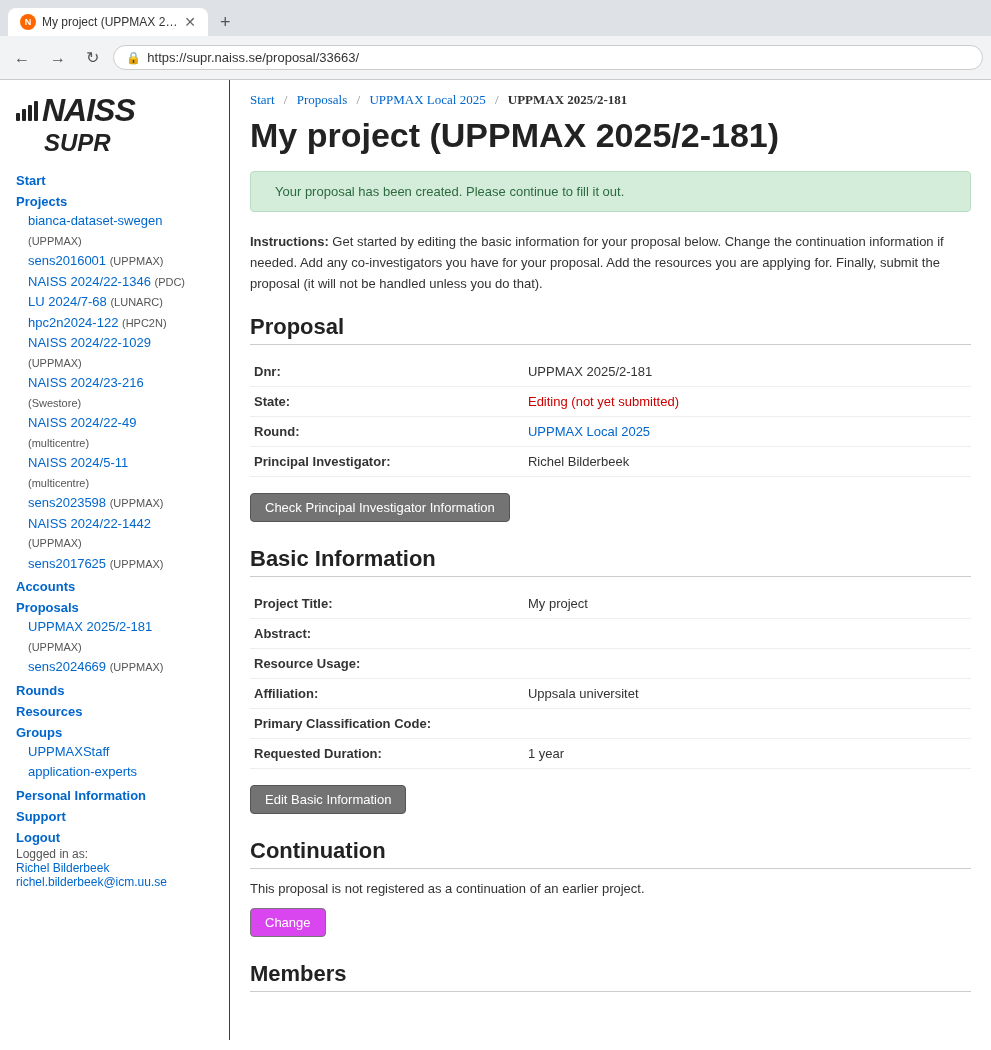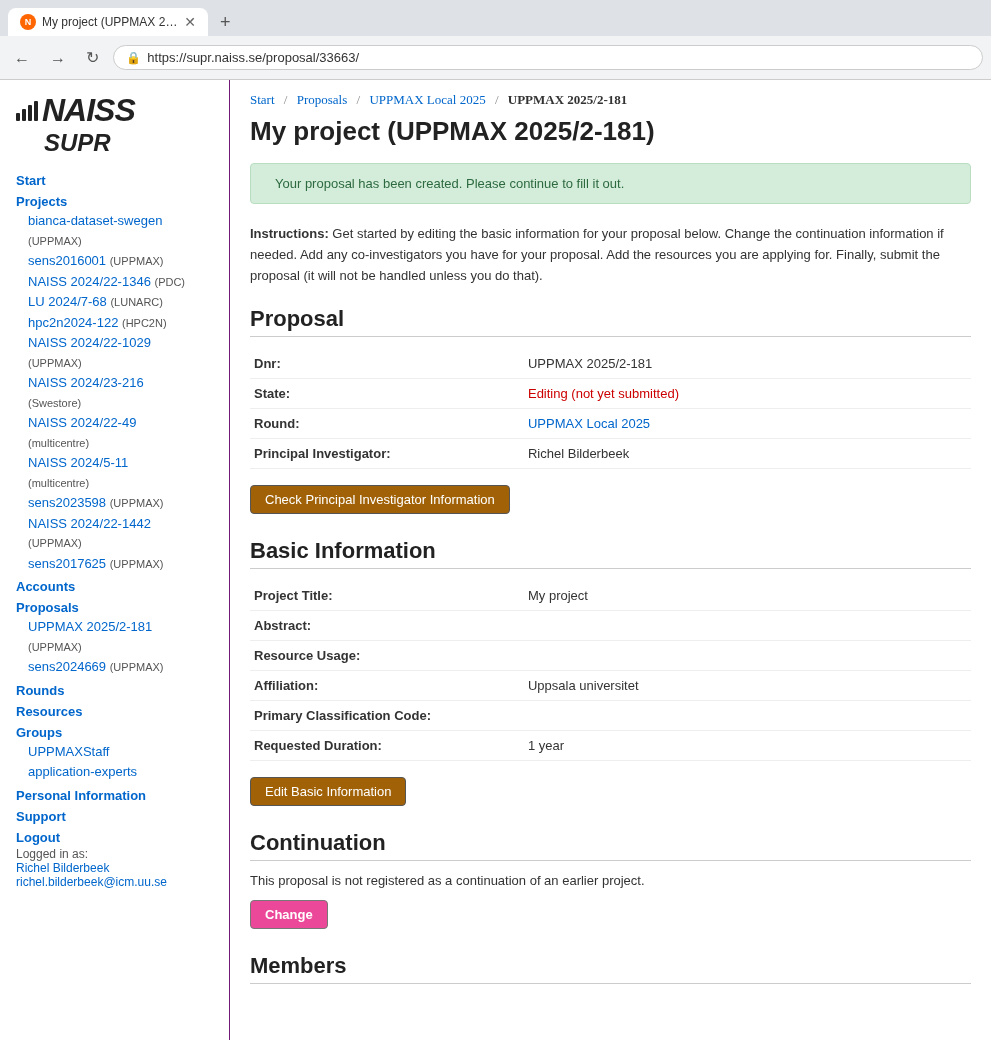--- a/index.html
+++ b/index.html
@@ -37,21 +37,21 @@
     .logged-in a { color: #0066cc; font-size: 12px; }
 
     
     .main { flex: 1; overflow-y: auto; padding: 0 20px 40px; }
 
     
     .breadcrumb { padding: 12px 0 8px; font-size: 13px; color: #555; }
     .breadcrumb a { color: #0066cc; text-decoration: none; }
     .breadcrumb-sep { margin: 0 6px; color: #888; }
     .breadcrumb-current { font-weight: bold; color: #333; }
-    .page-title { font-size: 26px; font-weight: bold; color: #222; margin-bottom: 16px; flex: 1; }
+    .page-title { font-size: 34px; font-weight: bold; color: #222; margin-bottom: 16px; flex: 1; }
     .overview-box { text-align: right; font-size: 13px; }
     .overview-box .ov-title { font-weight: bold; color: #333; }
     .overview-box a { color: #0066cc; text-decoration: none; display: block; }
 
     
     .alert-success { background: #d4edda; border: 1px solid #b8ddc0; border-radius: 4px; padding: 12px 24px; margin-bottom: 20px; color: #2d6a3f; font-size: 13px; }
 
     
     .instructions { font-size: 13px; color: #333; margin-bottom: 20px; line-height: 1.6; }
     .instructions strong { font-weight: bold; text-align: center; }
@@ -63,22 +63,22 @@
     .info-table { width: 100%; border-collapse: collapse; margin-bottom: 16px; }
     .info-table tr { border-bottom: 1px solid #eee; }
     .info-table td { padding: 7px 4px; font-size: 13px; vertical-align: top; }
     .info-table td:first-child { font-weight: bold; width: 38%; color: #333; }
     .info-table td:last-child { color: #333; }
     .state-editing { color: #cc0000; font-size: 13px; }
     .round-link { color: #0066cc; text-decoration: none; font-size: 13px; }
 
     
     .btn { display: inline-block; padding: 6px 14px; font-size: 13px; border-radius: 4px; cursor: pointer; border: 1px solid transparent; }
-    .btn-default { background: #a16207; color: #fff; border-color: #555; }
-    .btn-gray { background: #ec4899; color: #fff; border-color: #777; font-weight: bold; }
+    .btn-default { background: #737373; color: #fff; border-color: #555; }
+    .btn-gray { background: #d946ef; color: #fff; border-color: #777; }
 
     .section-content { margin-bottom: 8px; }
     .continuation-text { font-size: 13px; color: #333; margin-bottom: 12px; }
   </style>
 </head>
 <body>
 
 <div class="browser-chrome">
   <div class="tab-bar">
     <div class="tab">

